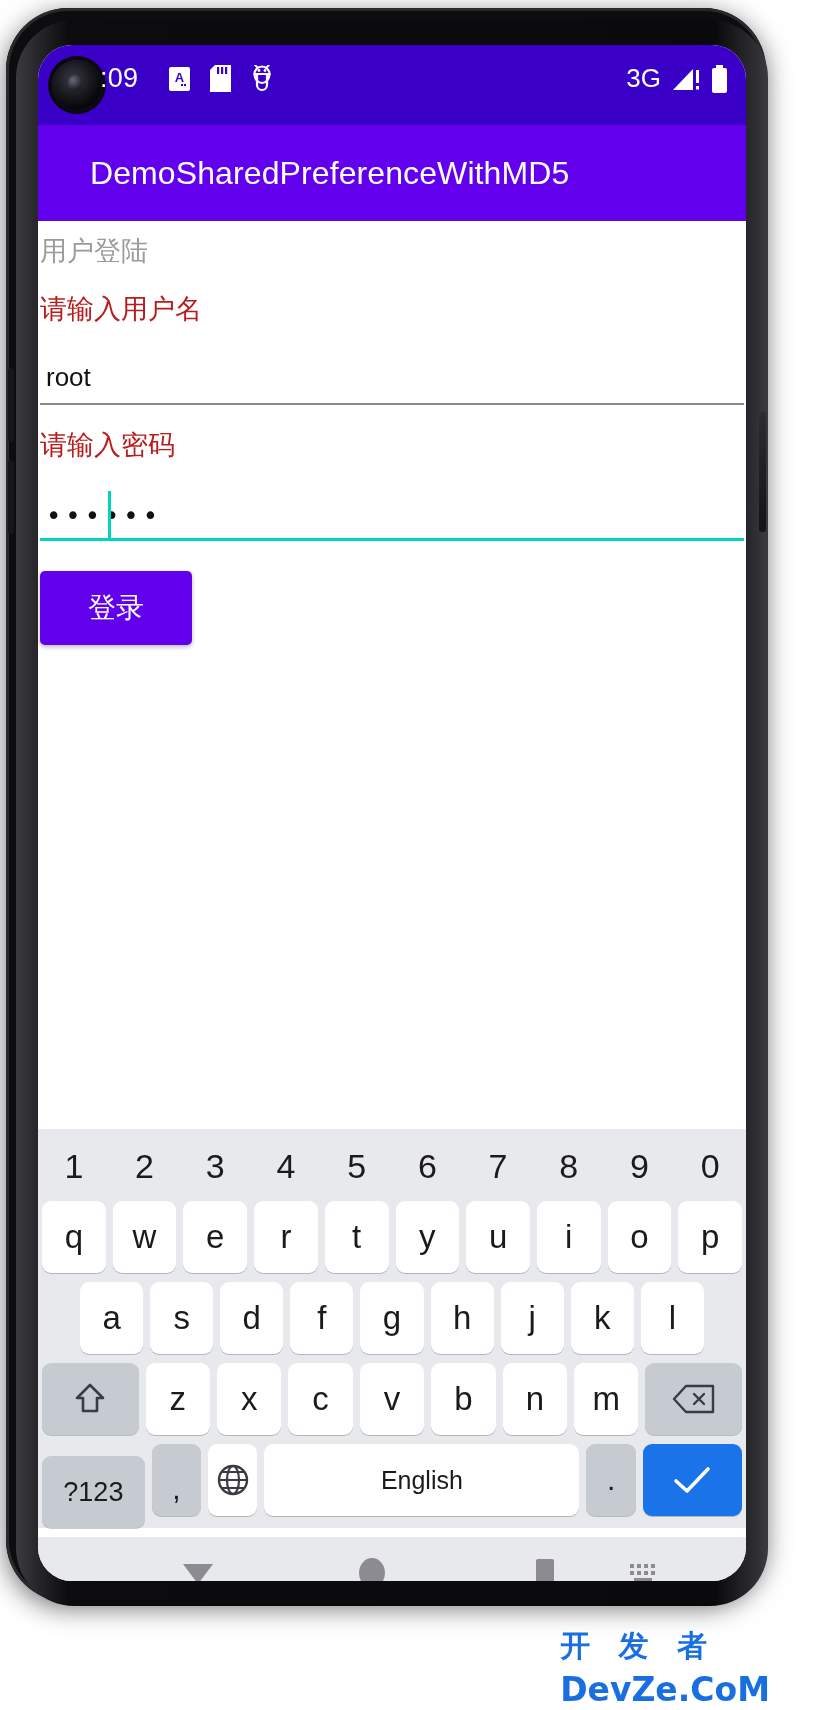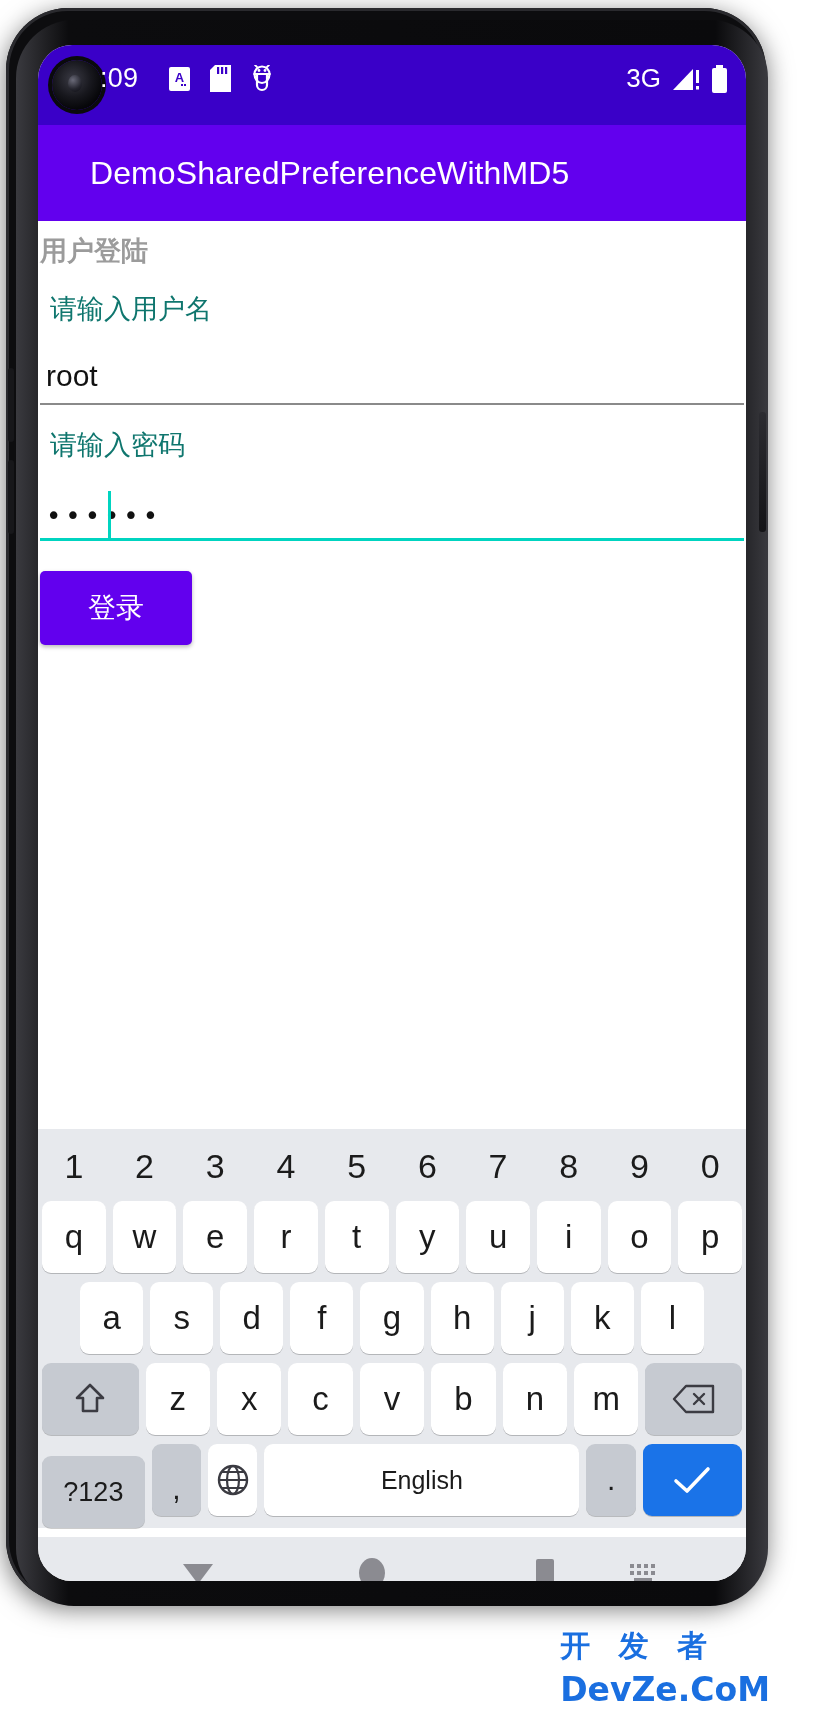--- a/index.html
+++ b/index.html
@@ -137,39 +137,38 @@
     padding: 6px 0 0 0;
     height: 908px;
     position: relative;
   }
   .form-label {
     color: #9b9b9b;
     font-size: 27px;
     font-family: "DejaVu Sans", sans-serif;
     padding-left: 2px;
     margin-top: 6px;
-    font-weight: bold;
   }
   .hint {
-    color: #0f766e;
+    color: #b91c1c;
     font-size: 27px;
     font-family: "DejaVu Sans", sans-serif;
-    padding-left: 12px;
+    padding-left: 2px;
     margin-top: 22px;
   }
   .field {
     position: relative;
     margin: 10px 2px 0 2px;
     height: 68px;
   }
   .field .val {
     position: absolute;
     left: 6px;
     bottom: 12px;
-    font-size: 30px;
+    font-size: 26px;
     color: #111;
     font-family: "Liberation Sans", sans-serif;
   }
   .field .dots {
     position: absolute;
     left: 6px;
     bottom: 10px;
     font-size: 26px;
     color: #111;
     letter-spacing: 4px;

